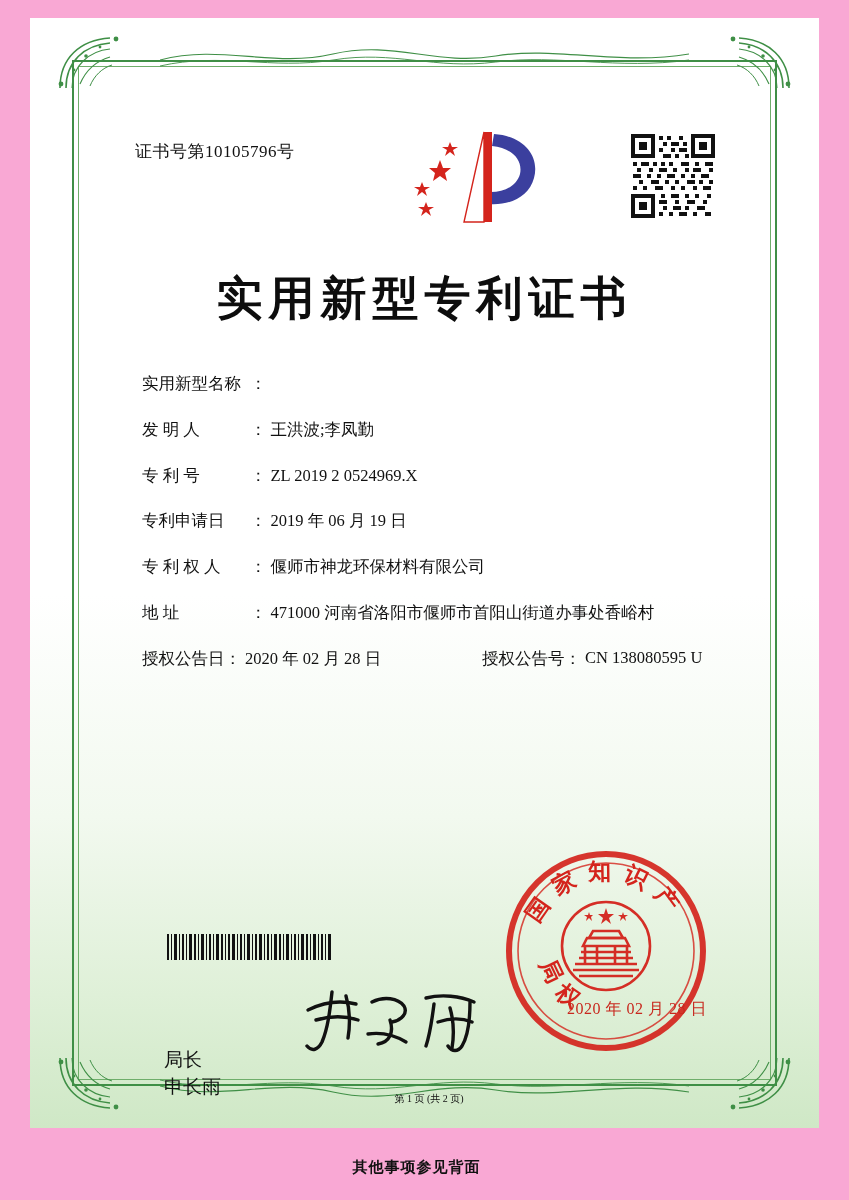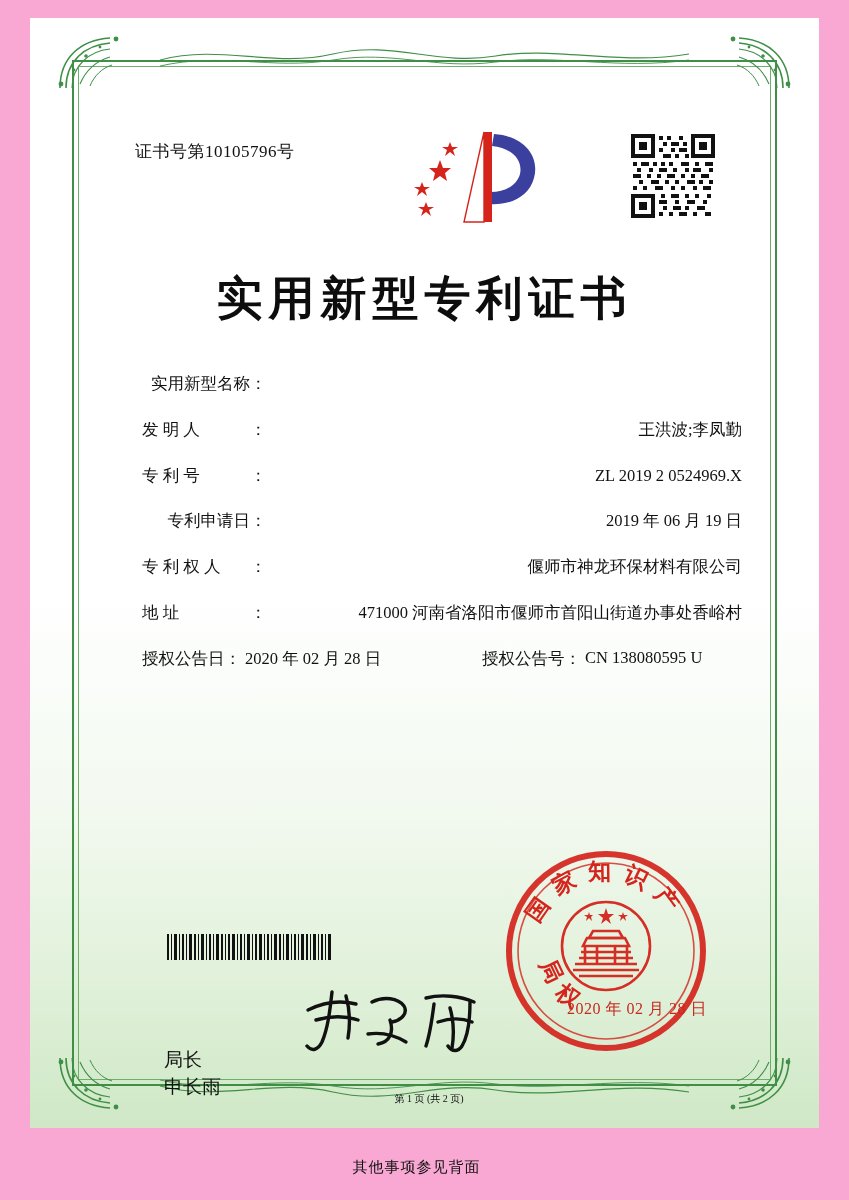--- a/index.html
+++ b/index.html
@@ -110,21 +110,20 @@
   }
 
   
   .fields {
     position: absolute;
     left: 112px;
     top: 355px;
     width: 600px;
     font-size: 16.5px;
     color: #111;
-    text-align: right;
   }
   .field-row {
     display: flex;
     align-items: baseline;
     margin-bottom: 23.5px;
     line-height: 1.35;
   }
   .f-label {
     width: 108px;
     flex: 0 0 108px;
@@ -218,20 +217,21 @@
     margin-left: 9px;
   }
   .back-note {
     position: absolute;
     left: 0; right: 16px;
     top: 1158px;
     text-align: center;
     font-size: 15px;
     color: #111;
     letter-spacing: 1px;
+    font-weight: bold;
   }
 </style>
 </head>
 <body>
 
 <div class="page">
 
   <div class="sheet">
 
     <div class="frame-outer"></div>

